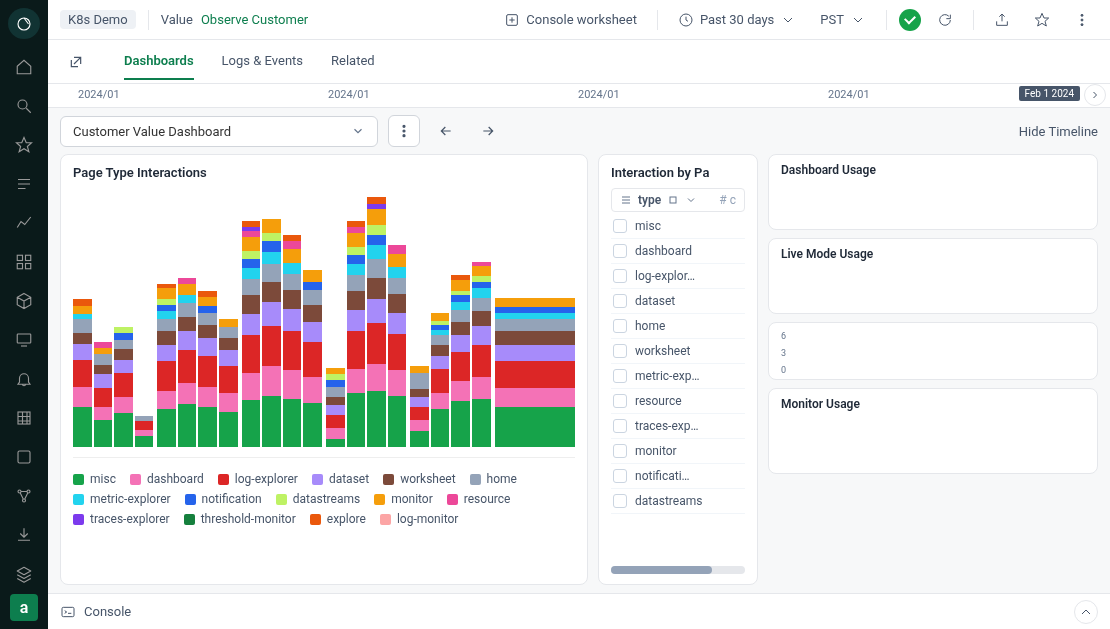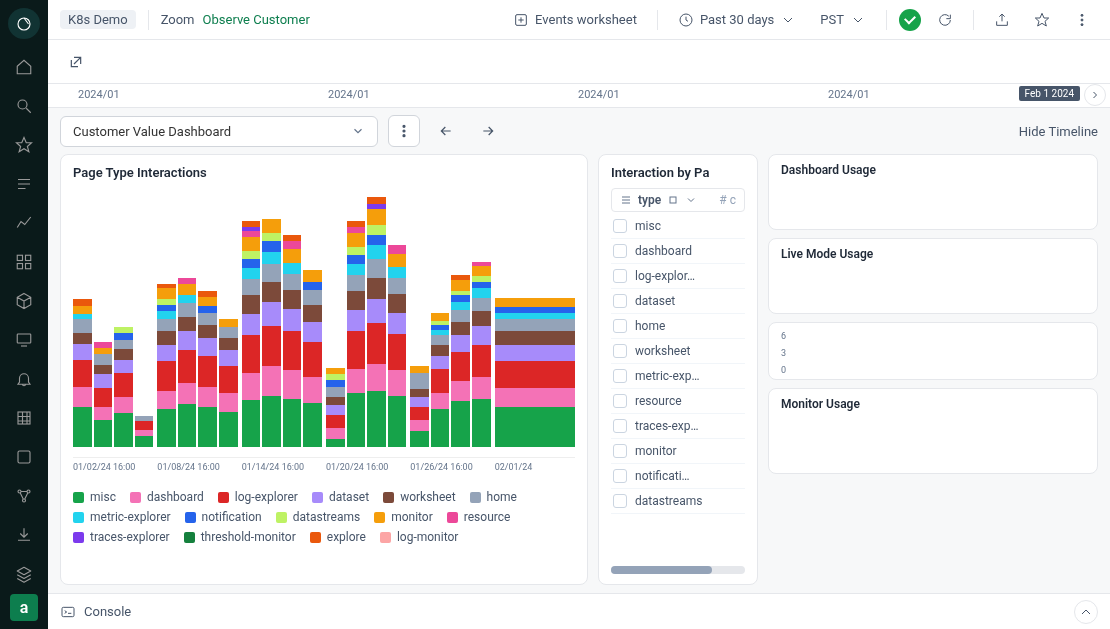--- a/index.html
+++ b/index.html
@@ -172,29 +172,29 @@
         <path d="M12 3 L21 8 L12 13 L3 8 Z M3 13 L12 18 L21 13 M3 18 L12 23 L21 18" stroke-linejoin="round"></path>
       </svg>
     </div>
   <div class="sidebar-item app-badge">a</div>
 </div>
 
 <div class="main">
   <div class="topbar">
     <span class="tag">K8s Demo</span>
     <div class="sep"></div>
-    <span class="topbar-text">Zoom</span>
+    <span class="topbar-text">Value</span>
     <span class="topbar-text topbar-link">Observe Customer</span>
     <div class="topbar-spacer"></div>
     <div class="tb-btn">
       <svg viewBox="0 0 24 24">
           <rect x="4" y="4" width="16" height="16" rx="2"></rect>
           <path d="M8 12 H16 M12 8 V16"></path>
         </svg>
-      <span>Events worksheet</span>
+      <span>Console worksheet</span>
     </div>
     <div class="sep"></div>
     <div class="tb-btn">
       <svg viewBox="0 0 24 24">
           <circle cx="12" cy="12" r="9"></circle>
           <path d="M12 7 V12 L15 14"></path>
         </svg>
       <span>Past 30 days</span>
       <svg viewBox="0 0 24 24">
           <path d="M6 9 L12 15 L18 9"></path>
@@ -232,20 +232,25 @@
         </svg>
       </div>
   </div>
 
   <div class="tabbar">
     <div class="icon-btn">
         <svg viewBox="0 0 24 24">
           <path d="M9 5 H19 V15 M19 5 L9 15 M5 9 V19 H15"></path>
         </svg>
       </div>
+    <div class="tabs">
+      <div class="tab active">Dashboards</div>
+      <div class="tab">Logs &amp; Events</div>
+      <div class="tab">Related</div>
+    </div>
   </div>
 
   <div class="timeline">
     <span style="left:30px">2024/01</span>
     <span style="left:280px">2024/01</span>
     <span style="left:530px">2024/01</span>
     <span style="left:780px">2024/01</span>
     <div class="time-badge">Feb 1 2024</div>
     <div class="time-next">
         <svg width="12" height="12" viewBox="0 0 24 24" stroke="#475569" fill="none" stroke-width="2">
@@ -529,28 +534,20 @@
                 <div style="height: 18.8172px; background: rgb(244, 114, 182);"></div>
                 <div style="height: 26.8817px; background: rgb(220, 38, 38);"></div>
                 <div style="height: 16.129px; background: rgb(167, 139, 250);"></div>
                 <div style="height: 13.4409px; background: rgb(124, 74, 58);"></div>
                 <div style="height: 12.0968px; background: rgb(148, 163, 184);"></div>
                 <div style="height: 6.72043px; background: rgb(34, 211, 238);"></div>
                 <div style="height: 5.37634px; background: rgb(37, 99, 235);"></div>
                 <div style="height: 9.4086px; background: rgb(245, 158, 11);"></div>
               </div>
             </div>
-          </div>
-        <div class="xaxis" id="stacked-xaxis">
-            <span>01/02/24 16:00</span>
-            <span>01/08/24 16:00</span>
-            <span>01/14/24 16:00</span>
-            <span>01/20/24 16:00</span>
-            <span>01/26/24 16:00</span>
-            <span>02/01/24</span>
           </div>
         <div class="legend" id="legend">
             <div class="legend-item">
               <span class="swatch" style="background: rgb(22, 163, 74);"></span>
               <span>misc</span>
             </div>
             <div class="legend-item">
               <span class="swatch" style="background: rgb(244, 114, 182);"></span>
               <span>dashboard</span>
             </div>

